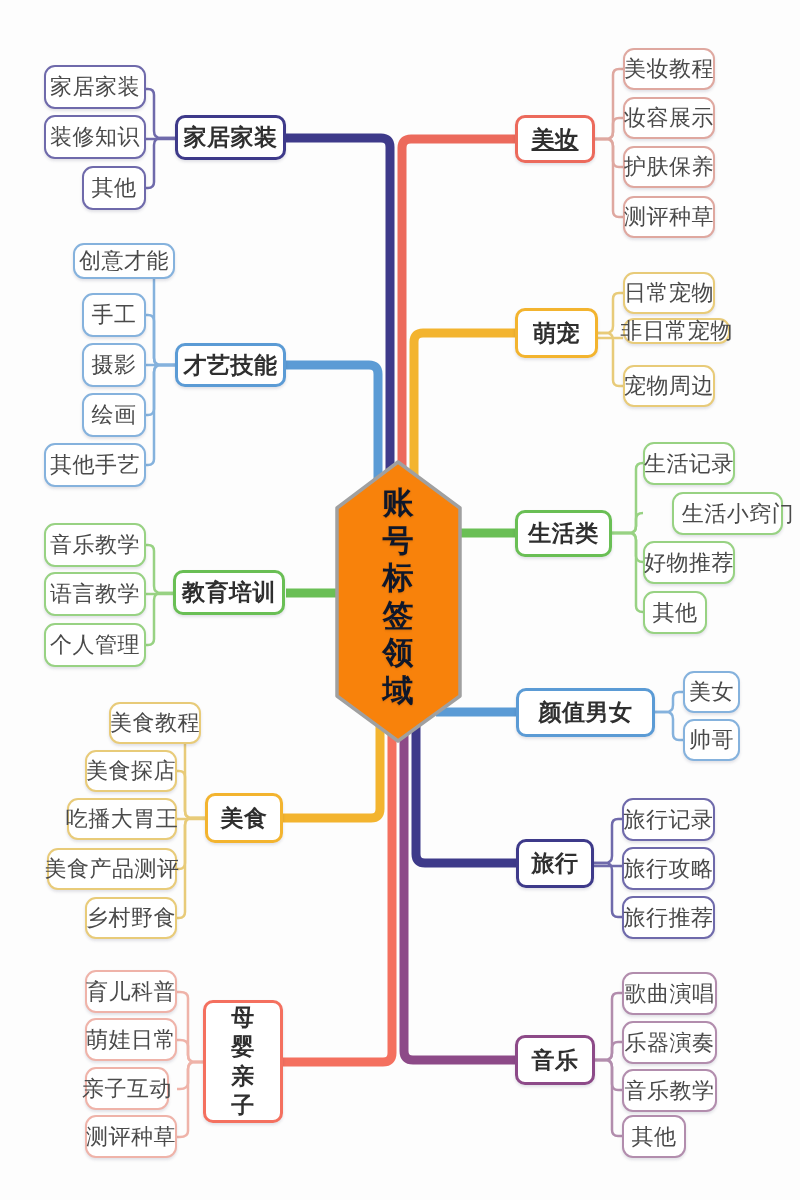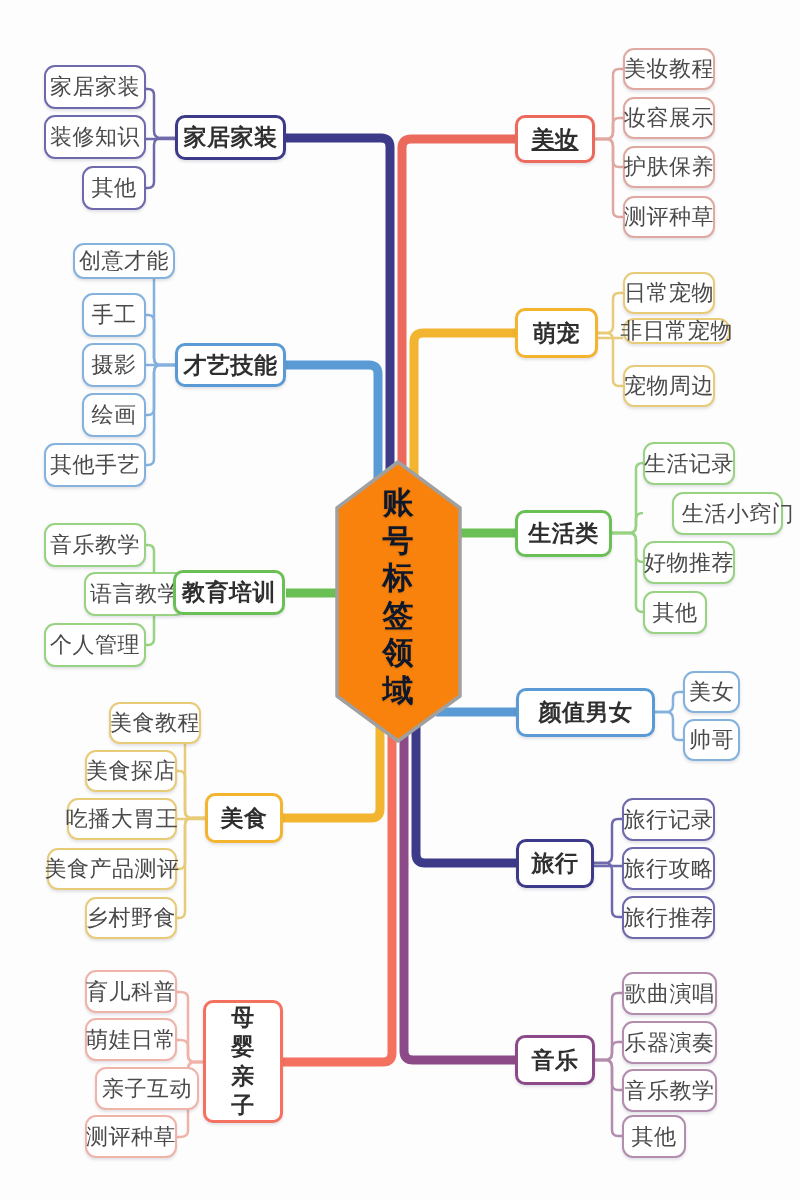--- a/index.html
+++ b/index.html
@@ -115,34 +115,34 @@
 
 <div class="box branch" style="left: 175px; top: 343px; width: 111px; height: 44px; border-color: rgb(91, 155, 213);">才艺技能</div>
 <div class="box child" style="left: 44px; top: 243px; width: 102px; height: 36px; border-color: rgb(133, 178, 221); margin-left: 29px;">创意才能</div>
 <div class="box child" style="left: 82px; top: 293px; width: 64px; height: 44px; border-color: rgb(133, 178, 221);">手工</div>
 <div class="box child" style="left: 82px; top: 343px; width: 64px; height: 44px; border-color: rgb(133, 178, 221);">摄影</div>
 <div class="box child" style="left: 82px; top: 393px; width: 64px; height: 44px; border-color: rgb(133, 178, 221);">绘画</div>
 <div class="box child" style="left: 44px; top: 443px; width: 102px; height: 44px; border-color: rgb(133, 178, 221);">其他手艺</div>
 
 <div class="box branch" style="left: 173px; top: 570px; width: 112px; height: 45px; border-color: rgb(106, 191, 85);">教育培训</div>
 <div class="box child" style="left: 44px; top: 523px; width: 102px; height: 44px; border-color: rgb(152, 210, 131);">音乐教学</div>
-<div class="box child" style="left: 44px; top: 572px; width: 102px; height: 44px; border-color: rgb(152, 210, 131); margin-left: 40px;">语言教学</div>
+<div class="box child" style="left: 44px; top: 572px; width: 102px; height: 44px; border-color: rgb(152, 210, 131);">语言教学</div>
 <div class="box child" style="left: 44px; top: 623px; width: 102px; height: 44px; border-color: rgb(152, 210, 131);">个人管理</div>
 
 <div class="box branch" style="left: 205px; top: 793px; width: 78px; height: 50px; border-color: rgb(243, 180, 47);">美食</div>
 <div class="box child" style="left: 85px; top: 702px; width: 92px; height: 42px; border-color: rgb(232, 203, 121); margin-left: 24px;">美食教程</div>
 <div class="box child" style="left: 85px; top: 750px; width: 92px; height: 42px; border-color: rgb(232, 203, 121);">美食探店</div>
 <div class="box child" style="left: 67px; top: 798px; width: 110px; height: 42px; border-color: rgb(232, 203, 121);">吃播大胃王</div>
 <div class="box child" style="left: 47px; top: 848px; width: 130px; height: 42px; border-color: rgb(232, 203, 121);">美食产品测评</div>
 <div class="box child" style="left: 85px; top: 897px; width: 92px; height: 42px; border-color: rgb(232, 203, 121);">乡村野食</div>
 
 <div class="box child" style="left: 85px; top: 970px; width: 92px; height: 43px; border-color: rgb(239, 179, 169);">育儿科普</div>
 <div class="box branch vert" style="left: 203px; top: 1000px; width: 80px; height: 123px; border-color: rgb(244, 112, 95);">母婴亲子</div>
 <div class="box child" style="left: 85px; top: 1018px; width: 92px; height: 43px; border-color: rgb(239, 179, 169);">萌娃日常</div>
-<div class="box child" style="left: 95px; top: 1067px; width: 104px; height: 43px; border-color: rgb(239, 179, 169);">亲子互动</div>
+<div class="box child" style="left: 85px; top: 1067px; width: 84px; height: 43px; border-color: rgb(239, 179, 169);">亲子互动</div>
 <div class="box child" style="left: 85px; top: 1115px; width: 92px; height: 43px; border-color: rgb(239, 179, 169);">测评种草</div>
 
 <div class="box branch" style="left: 515px; top: 115px; width: 80px; height: 48px; border-color: rgb(236, 106, 92); text-decoration: underline;">美妆</div>
 <div class="box child" style="left: 623px; top: 48px; width: 92px; height: 42px; border-color: rgb(223, 168, 160);">美妆教程</div>
 <div class="box child" style="left: 623px; top: 97px; width: 92px; height: 42px; border-color: rgb(223, 168, 160);">妆容展示</div>
 <div class="box child" style="left: 623px; top: 146px; width: 92px; height: 42px; border-color: rgb(223, 168, 160);">护肤保养</div>
 <div class="box child" style="left: 623px; top: 196px; width: 92px; height: 42px; border-color: rgb(223, 168, 160);">测评种草</div>
 
 <div class="box branch" style="left: 515px; top: 308px; width: 83px; height: 50px; border-color: rgb(243, 180, 47);">萌宠</div>
 <div class="box child" style="left: 623px; top: 272px; width: 92px; height: 42px; border-color: rgb(232, 203, 121);">日常宠物</div>

